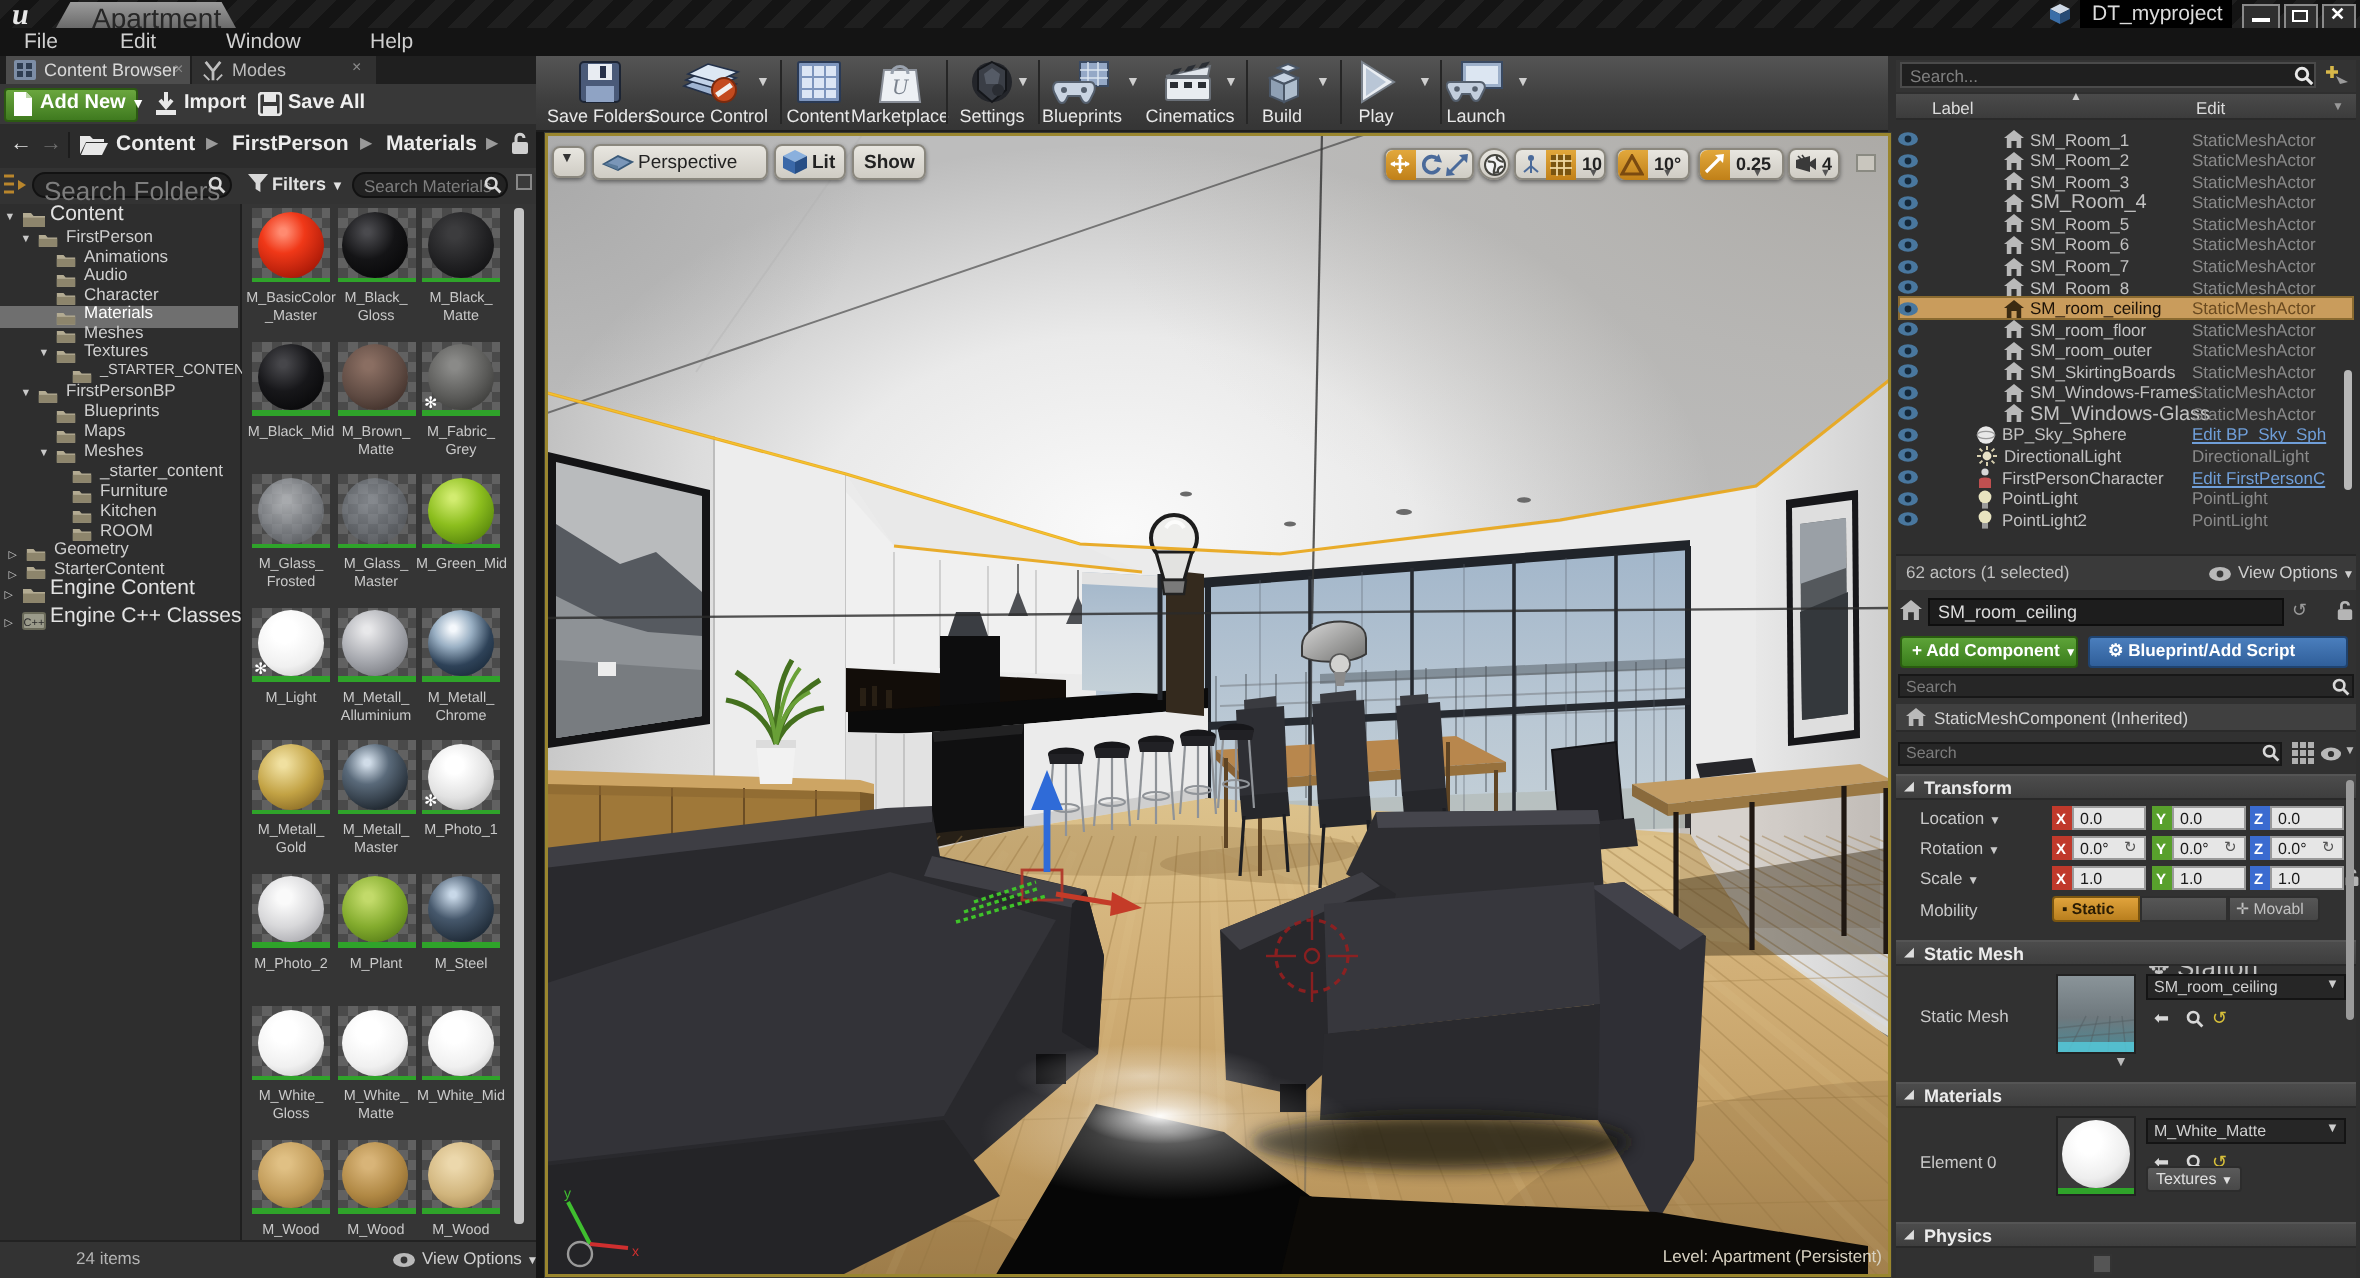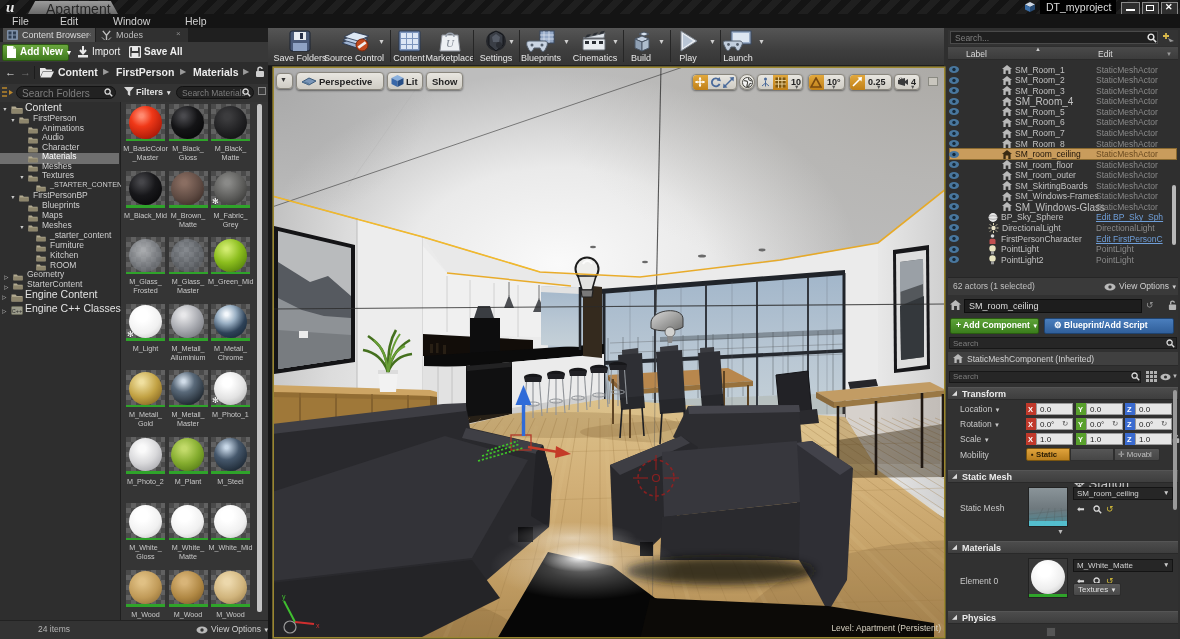--- a/index.html
+++ b/index.html
@@ -180,21 +180,21 @@
 <div class="abs" style="left:2px;top:43.5px;width:67px;height:17px;background:linear-gradient(#6aa63e,#3f7a1f);border:1px solid #2c5a12;border-radius:2px"></div>
 <svg class="abs" style="left:6px;top:46px" width="11" height="12" viewBox="0 0 11 12">
         <path d="M1 0 L7 0 L10 3 L10 12 L1 12 Z" fill="#fff"></path>
         <path d="M7 0 L7 3 L10 3 Z" fill="#bcd8a8"></path>
       </svg>
 <div class="tx" style="left:20px;top:46px;font-size:10px;font-weight:bold;color:#fff">Add New <span style="font-size:7px">▼</span></div>
 <svg class="abs" style="left:77px;top:46px" width="12" height="12" viewBox="0 0 12 12">
         <path d="M6 0 L6 6 M3 4 L6 7.5 L9 4" stroke="#e8e8e8" stroke-width="2" fill="none"></path>
         <rect x="1" y="9" width="10" height="2.5" fill="#e8e8e8"></rect>
       </svg>
-<div class="tx" style="left:92px;top:46px;font-size:10px;font-weight:normal;color:#efefef">Import</div>
+<div class="tx" style="left:92px;top:46px;font-size:10px;font-weight:bold;color:#efefef">Import</div>
 <svg class="abs" style="left:129px;top:46px" width="12" height="12" viewBox="0 0 12 12">
         <rect x="0.5" y="0.5" width="11" height="11" rx="1.5" fill="none" stroke="#e8e8e8" stroke-width="1.4"></rect>
         <rect x="3" y="1" width="6" height="4" fill="#e8e8e8"></rect>
         <rect x="2.5" y="7" width="7" height="4.5" fill="#e8e8e8"></rect>
       </svg>
 <div class="tx" style="left:144px;top:46px;font-size:10px;font-weight:bold;color:#efefef">Save All</div>
 
 <div class="abs" style="left:0;top:62px;width:268px;height:22px;background:#2c2c2c"></div>
 <div class="tx" style="left:5px;top:66px;font-size:11px;color:#e0e0e0;font-weight:bold">←</div>
 <div class="tx" style="left:20px;top:66px;font-size:11px;color:#6f6f6f;font-weight:bold">→</div>
@@ -213,21 +213,21 @@
         <rect x="1" y="5" width="8" height="6" rx="1" fill="#cfcfcf"></rect>
         <path d="M3 5 L3 3 C3 0.5,7 0.5,7 3" stroke="#cfcfcf" stroke-width="1.5" fill="none"></path>
       </svg>
 
 <div class="abs" style="left:0;top:84px;width:268px;height:18px;background:#333"></div>
 <svg class="abs" style="left:2px;top:87px" width="12" height="11" viewBox="0 0 12 11">
         <path d="M0 1 L5 1 M0 5 L5 5 M0 9 L5 9" stroke="#b9862c" stroke-width="1.6"></path>
         <path d="M7 3 L11 5.5 L7 8 Z" fill="#b9862c"></path>
       </svg>
 <div class="abs" style="left:16px;top:86px;width:100px;height:13px;background:#222;border:1px solid #121212;border-radius:7px"></div>
-<div class="tx" style="left:22px;top:88px;font-size:10px;color:#7d7d7d">Search Folders</div>
+<div class="tx" style="left:22px;top:88px;font-size:13px;color:#7d7d7d">Search Folders</div>
 <svg class="abs" style="left:104px;top:88px" width="9" height="9" viewBox="0 0 9 9">
         <circle cx="3.6" cy="3.6" r="2.6" fill="none" stroke="#d8d8d8" stroke-width="1.3"></circle>
         <line x1="5.6" y1="5.6" x2="8.2" y2="8.2" stroke="#d8d8d8" stroke-width="1.4"></line>
       </svg>
 <svg class="abs" style="left:124px;top:87px" width="10" height="10" viewBox="0 0 10 10">
         <path d="M0 0 L10 0 L6.2 4.5 L6.2 9 L3.8 7.5 L3.8 4.5 Z" fill="#d8d8d8"></path>
       </svg>
 <div class="tx" style="left:136px;top:87px;font-size:9px;font-weight:bold;color:#e2e2e2">Filters <span style="font-size:6.5px">▼</span></div>
 <div class="abs" style="left:176px;top:86px;width:78px;height:13px;background:#222;border:1px solid #121212;border-radius:7px"></div>
 <div class="tx" style="left:182px;top:88px;font-size:8.5px;color:#7d7d7d">Search Materials</div>
@@ -1281,21 +1281,21 @@
 <rect x="273" y="67" width="672" height="571" fill="none" stroke="#9a862e" stroke-width="2"></rect>
 <rect x="272" y="66" width="674" height="573" fill="none" stroke="#3a3a32" stroke-width="1"></rect>
 </svg>
 <div style="position:absolute;background:linear-gradient(#e8e6e0,#cfccc4);border:1px solid #8a877e;border-radius:4px;box-shadow:0 1px 2px rgba(0,0,0,0.45);left:276px;top:73px;width:17px;height:16px"></div>
 <div class="tx" style="left:280px;top:76px;font-size:7px;color:#333">▼</div>
 <div style="position:absolute;background:linear-gradient(#e8e6e0,#cfccc4);border:1px solid #8a877e;border-radius:4px;box-shadow:0 1px 2px rgba(0,0,0,0.45);left:296px;top:72px;width:88px;height:18px"></div>
 <svg class="abs" style="left:301px;top:77px" width="16" height="9" viewBox="0 0 16 9">
         <path d="M1 5 L8 1 L15 4 L8 8 Z" fill="#7a96b8" stroke="#3a5a7a"></path>
         <path d="M1 5 L8 8 L8 6 L3 4.5 Z" fill="#5a7a9a"></path>
       </svg>
-<div class="tx" style="left:319px;top:75.5px;font-size:9.5px;font-weight:bold;color:#222">Perspective</div>
+<div class="tx" style="left:319px;top:75.5px;font-size:9.5px;font-weight:normal;color:#222">Perspective</div>
 <div style="position:absolute;background:linear-gradient(#e8e6e0,#cfccc4);border:1px solid #8a877e;border-radius:4px;box-shadow:0 1px 2px rgba(0,0,0,0.45);left:387px;top:72px;width:36px;height:18px"></div>
 <svg class="abs" style="left:391px;top:75px" width="13" height="12" viewBox="0 0 13 12">
         <polygon points="6.5,0 12.5,3 6.5,6 0.5,3" fill="#8ab0dd"></polygon>
         <polygon points="0.5,3 6.5,6 6.5,12 0.5,9" fill="#3a68a8"></polygon>
         <polygon points="12.5,3 6.5,6 6.5,12 12.5,9" fill="#274e85"></polygon>
       </svg>
 <div class="tx" style="left:406px;top:75.5px;font-size:9.5px;font-weight:bold;color:#222">Lit</div>
 <div style="position:absolute;background:linear-gradient(#e8e6e0,#cfccc4);border:1px solid #8a877e;border-radius:4px;box-shadow:0 1px 2px rgba(0,0,0,0.45);left:426px;top:72px;width:37px;height:18px"></div>
 <div class="tx" style="left:432px;top:75.5px;font-size:9.5px;font-weight:bold;color:#222">Show</div>
 <div style="position:absolute;background:linear-gradient(#e8e6e0,#cfccc4);border:1px solid #8a877e;border-radius:4px;box-shadow:0 1px 2px rgba(0,0,0,0.45);left:692px;top:74px;width:45px;height:16px"></div>

